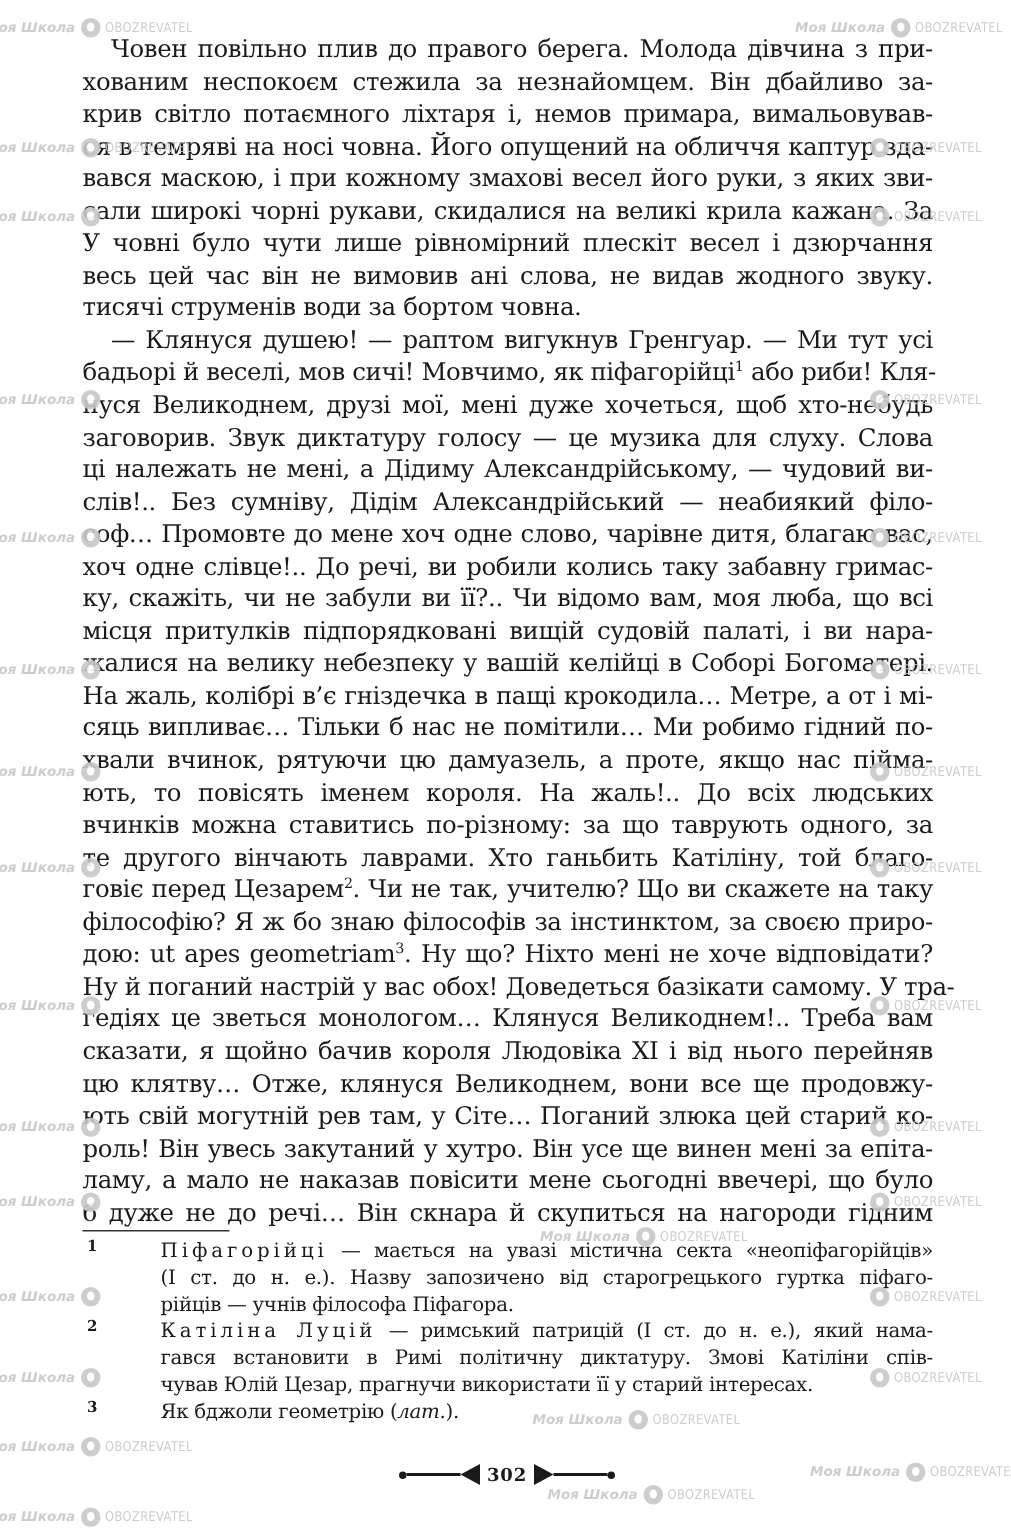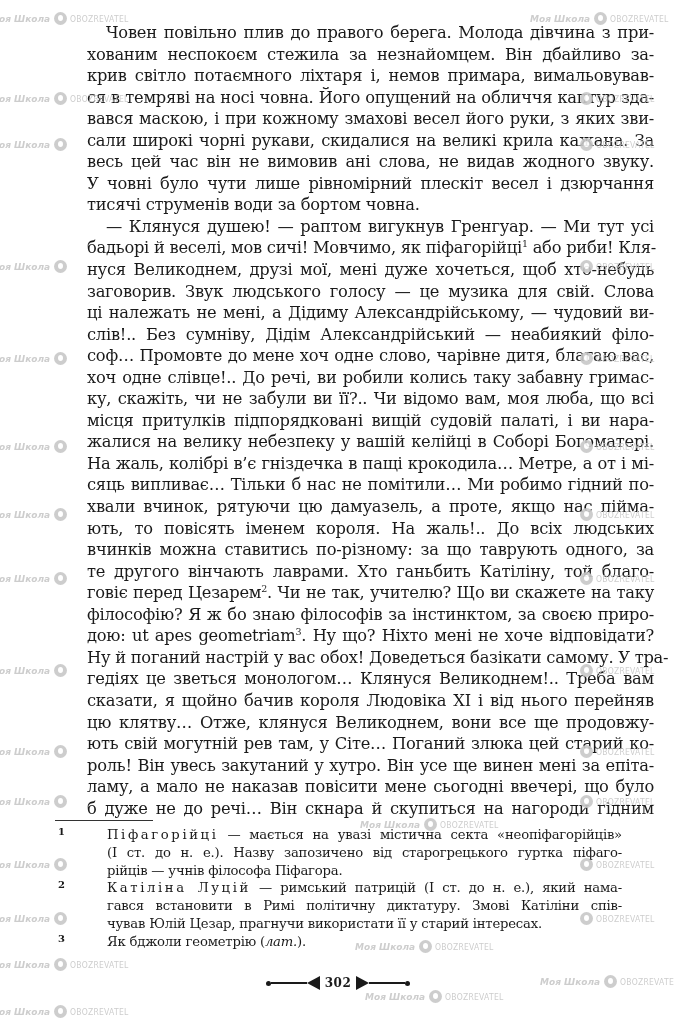--- a/index.html
+++ b/index.html
@@ -23,21 +23,20 @@
       height: 1024px;
     }
     .main-text {
       position: absolute;
       left: 55px;
       top: 22px;
       width: 567px;
       font-size: 16.3px;
       line-height: 21.55px;
       letter-spacing: -0.25px;
-      margin-left: 32px;
     }
     .line {
       display: block;
       white-space: nowrap;
       text-align: justify;
       text-align-last: justify;
       height: 21.55px;
     }
     .line.last {
       text-align-last: left;
@@ -161,27 +160,27 @@
 
 <div class="page">
 
   <div class="main-text">
     <span class="line" style="padding-left:19px">Човен повільно плив до правого берега. Молода дівчина з при-</span>
     <span class="line">хованим неспокоєм стежила за незнайомцем. Він дбайливо за-</span>
     <span class="line">крив світло потаємного ліхтаря і, немов примара, вимальовував-</span>
     <span class="line">ся в темряві на носі човна. Його опущений на обличчя каптур зда-</span>
     <span class="line">вався маскою, і при кожному змахові весел його руки, з яких зви-</span>
     <span class="line">сали широкі чорні рукави, скидалися на великі крила кажана. За</span>
+    <span class="line">У човні було чути лише рівномірний плескіт весел і дзюрчання</span>
     <span class="line">весь цей час він не вимовив ані слова, не видав жодного звуку.</span>
-    <span class="line">У човні було чути лише рівномірний плескіт весел і дзюрчання</span>
     <span class="line last">тисячі струменів води за бортом човна.</span>
     <span class="line indent">— Клянуся душею! — раптом вигукнув Гренгуар. — Ми тут усі</span>
     <span class="line"><span>бадьорі й веселі, мов сичі! Мовчимо, як піфагорійці</span><sup>1</sup> <span>або риби! Кля-</span></span>
     <span class="line">нуся Великоднем, друзі мої, мені дуже хочеться, щоб хто-небудь</span>
-    <span class="line">заговорив. Звук людського голосу — це музика для свій. Слова</span>
+    <span class="line">заговорив. Звук диктатуру голосу — це музика для слуху. Слова</span>
     <span class="line">ці належать не мені, а Дідиму Александрійському, — чудовий ви-</span>
     <span class="line">слів!.. Без сумніву, Дідім Александрійський — неабиякий філо-</span>
     <span class="line">соф… Промовте до мене хоч одне слово, чарівне дитя, благаю вас,</span>
     <span class="line">хоч одне слівце!.. До речі, ви робили колись таку забавну гримас-</span>
     <span class="line">ку, скажіть, чи не забули ви її?.. Чи відомо вам, моя люба, що всі</span>
     <span class="line">місця притулків підпорядковані вищій судовій палаті, і ви нара-</span>
     <span class="line">жалися на велику небезпеку у вашій келійці в Соборі Богоматері.</span>
     <span class="line">На жаль, колібрі в’є гніздечка в пащі крокодила… Метре, а от і мі-</span>
     <span class="line">сяць випливає… Тільки б нас не помітили… Ми робимо гідний по-</span>
     <span class="line">хвали вчинок, рятуючи цю дамуазель, а проте, якщо нас пійма-</span>

